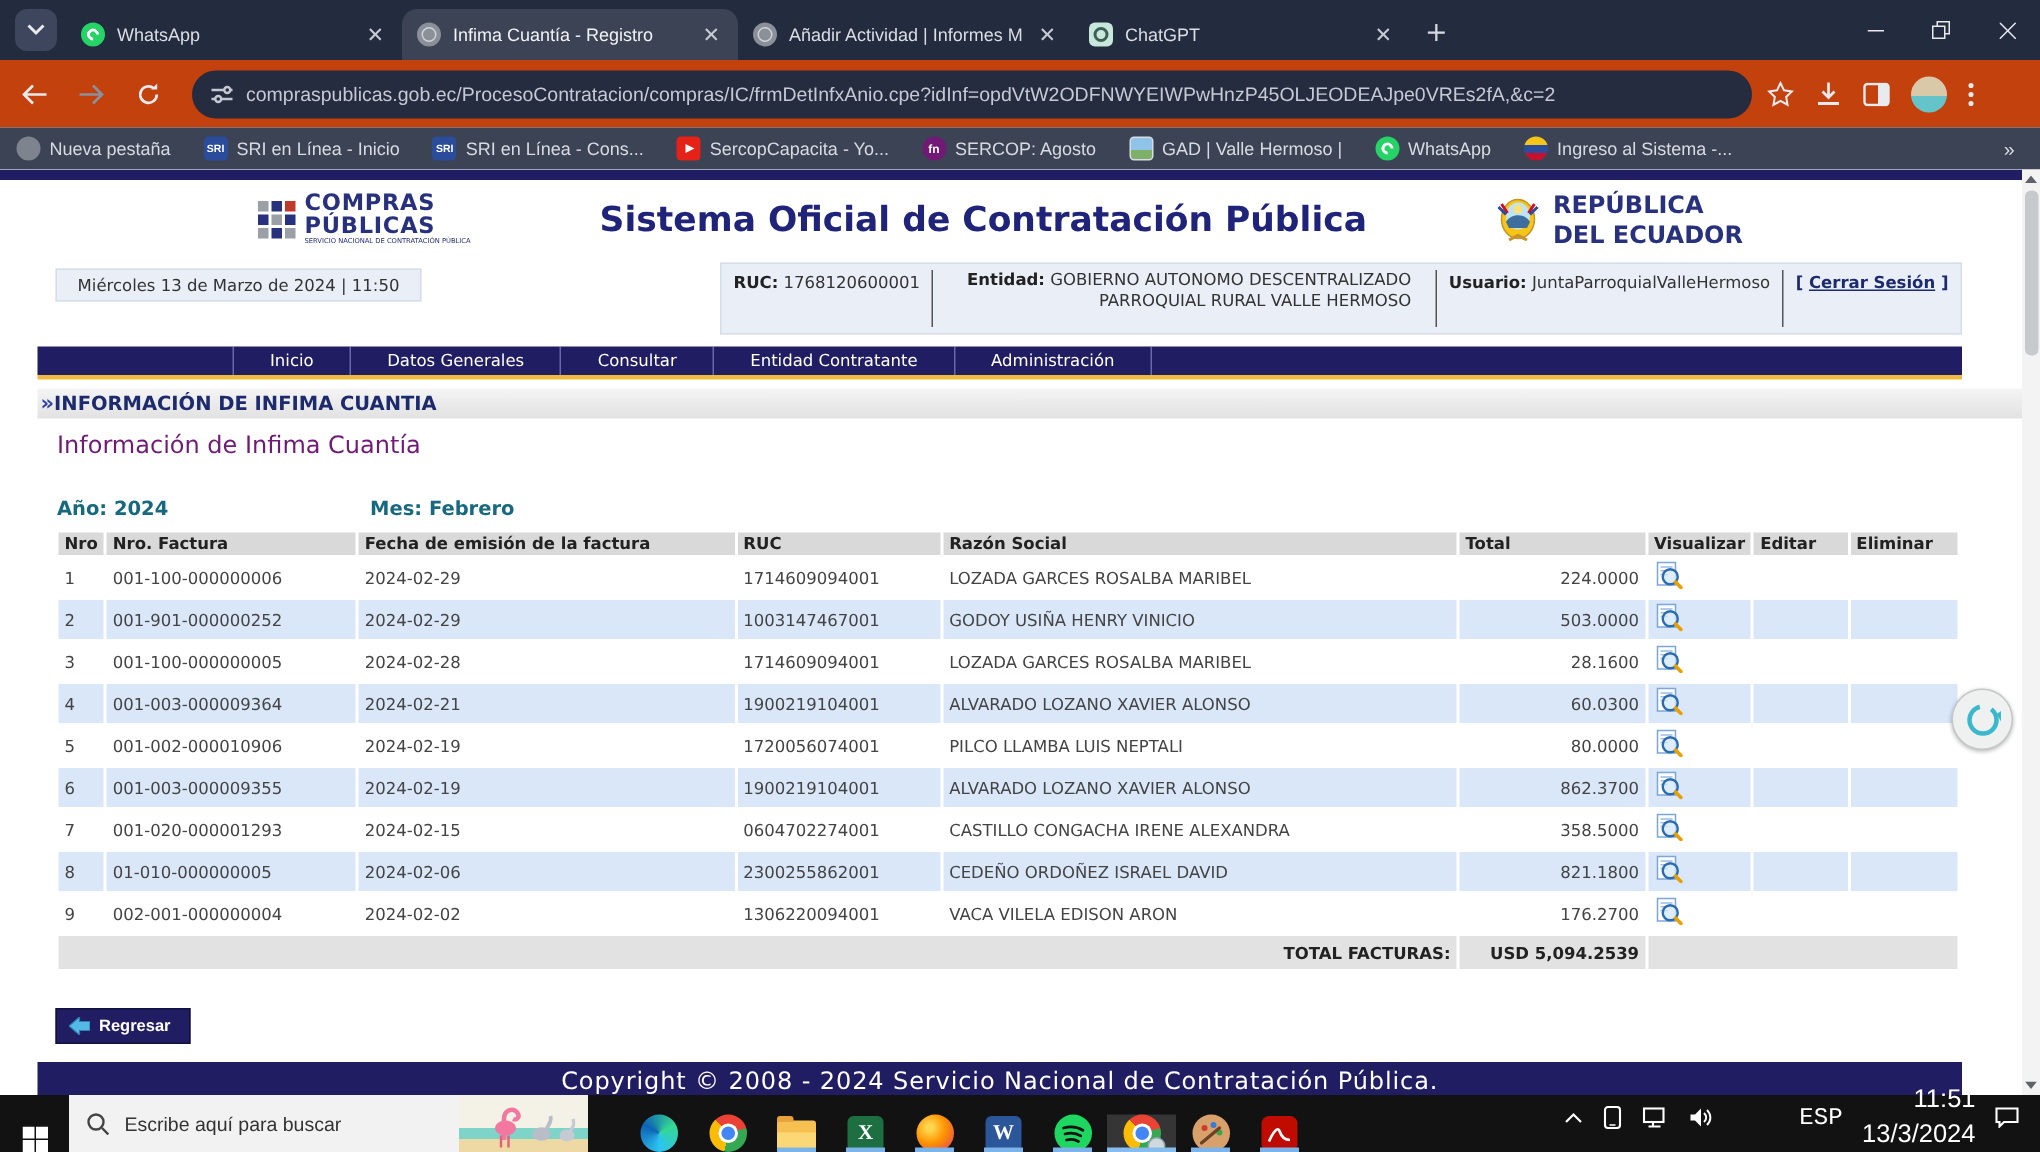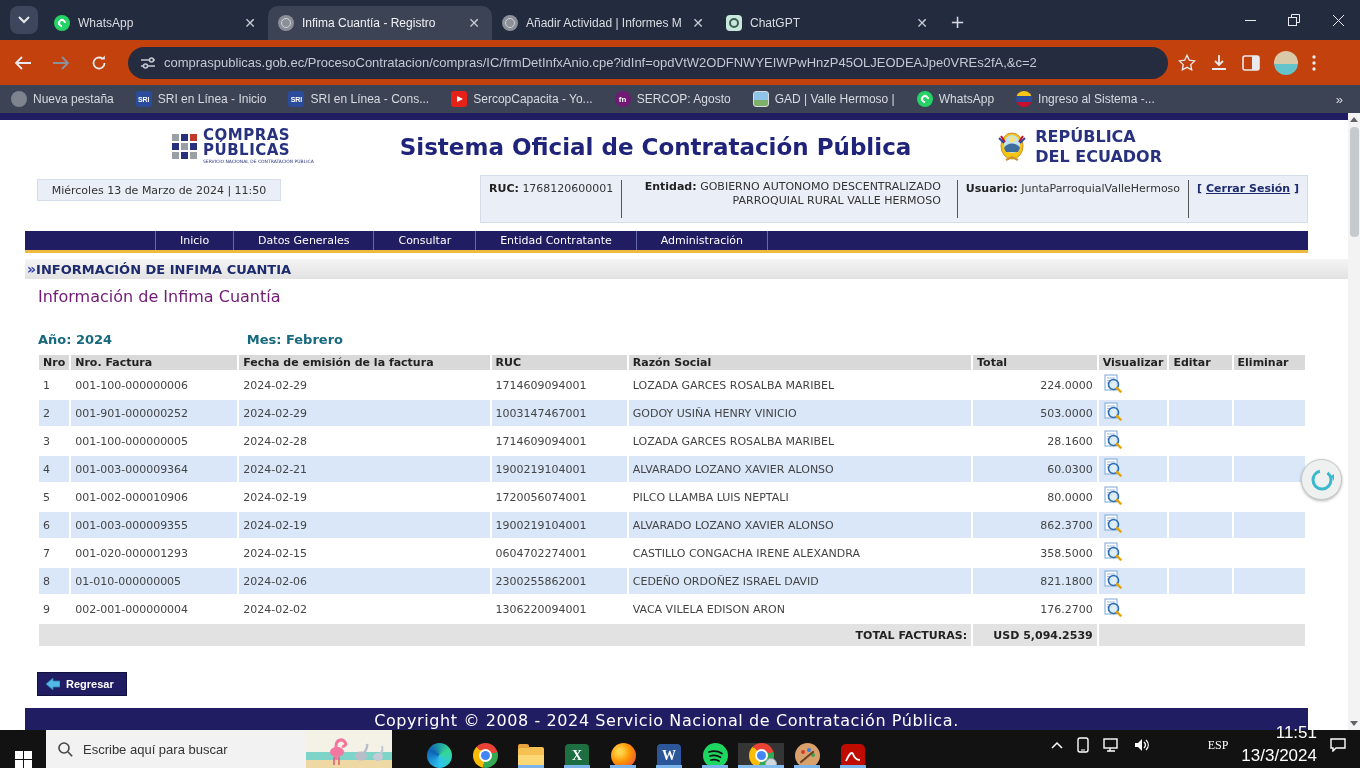--- a/index.html
+++ b/index.html
@@ -132,21 +132,21 @@
   .ico-folder::after { content:''; position:absolute; left:0; right:0; bottom:0; height:12px; background:#FBD776; border-radius:0 0 2px 2px; }
   .ico-sq { width:24px; height:24px; border-radius:4px; display:flex; align-items:center; justify-content:center; color:#fff; font-weight:bold; font-size:14px; font-family:"Liberation Serif",serif; }
   .ico-excel { background:#1D6F42; }
   .ico-word { background:#2B579A; }
   .ico-firefox { background:radial-gradient(circle at 35% 35%,#FFD54D 10%,#FF9400 45%,#E34850 90%); }
   .ico-spotify { background:#1ED760; }
   .ico-gimp { background:#D8A06A; }
   .ico-pdf { background:#C00C00; border-radius:5px; }
   .badge { position:absolute; right:-3px; bottom:-2px; width:12px; height:12px; border-radius:50%; background:#CFD8DC; border:1px solid #90A4AE; }
   .tb-tray { margin-left:auto; display:flex; align-items:center; gap:13px; padding-right:14px; }
-  .tray-txt { font-size:12px; font-family:Liberation Serif, serif;margin-left:44px; }
+  .tray-txt { font-size:16px; font-family:Liberation Mono, monospace;margin-left:44px; }
   .tb-clock { text-align:right; font-size:17px; line-height:1.35; font-family:"Liberation Sans",sans-serif; }
 </style>
 </head>
 <body>
 
 <div class="tabstrip">
   <div class="tab-search">
     <svg width="12" height="8" viewBox="0 0 12 8">
         <path d="M1 1l5 5 5-5" stroke="#E8EAED" stroke-width="2" fill="none"></path>
       </svg>

